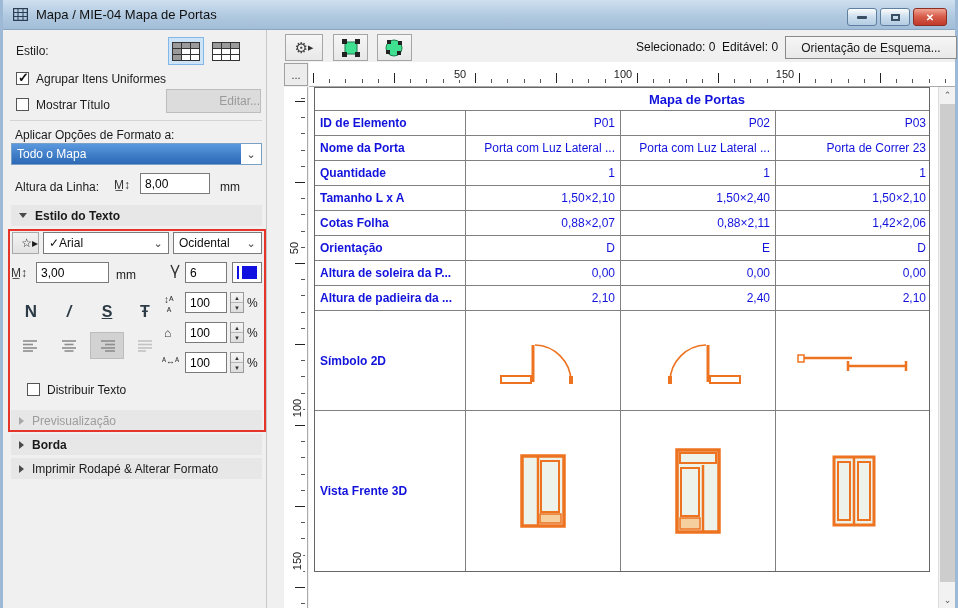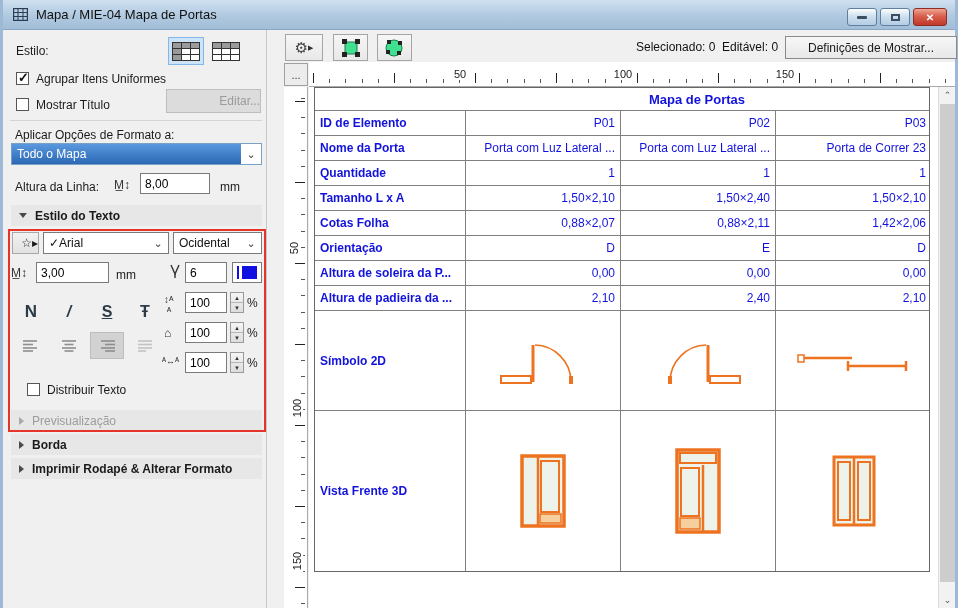--- a/index.html
+++ b/index.html
@@ -345,21 +345,21 @@
     <div class="section-bar disabled" style="top:380px;">
       <span class="tri-right"></span>
       <span>Previsualização</span>
     </div>
     <div class="section-bar" style="top:404px;">
       <span class="tri-right"></span>
       <span style="font-weight:bold;">Borda</span>
     </div>
     <div class="section-bar" style="top:428px;">
       <span class="tri-right"></span>
-      <span style="font-weight:bold;">Imprimir Rodapé &amp; Alterar Formato</span>
+      <span style="font-weight:normal;">Imprimir Rodapé &amp; Alterar Formato</span>
     </div>
   </div>
 
   <div class="panel-divider"></div>
   <div class="collapse-arrow"></div>
 
   <div class="toolbar">
     <div class="tb-btn" style="left:18px; width:38px;">
       <span style="font-size:15px; color:#444;">⚙</span>
       <span style="font-size:7px; color:#333;">▶</span>
@@ -384,21 +384,21 @@
     </div>
     <span class="tb-status" style="left:369px;">
       <span>Selecionado:</span>
       <span>0</span>
     </span>
     <span class="tb-status" style="left:455px;">
       <span>Editável:</span>
       <span>0</span>
     </span>
     <div class="tb-btn" style="left:518px; width:172px; height:23px; top:6px; border-color:#8a8a8a;">
-      <span>Definições de Mostrar...</span>
+      <span>Orientação de Esquema...</span>
     </div>
   </div>
 
   <div class="ruler-corner">
       <span>...</span>
     </div>
 
   <div class="hruler">
     <div class="minor"></div>
       <div class="major"></div>

